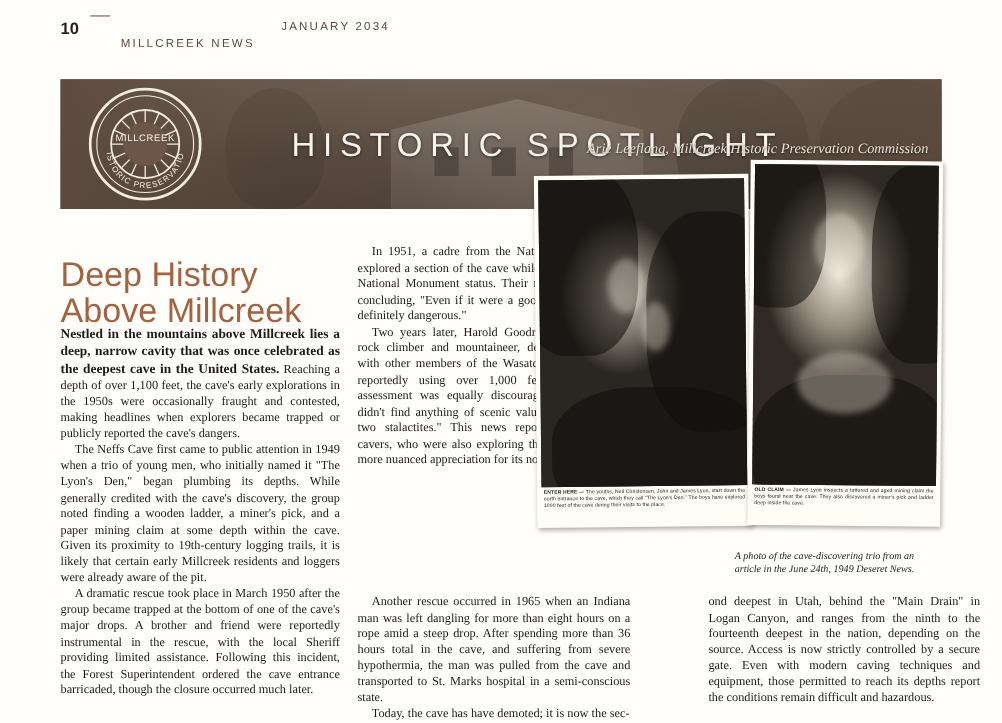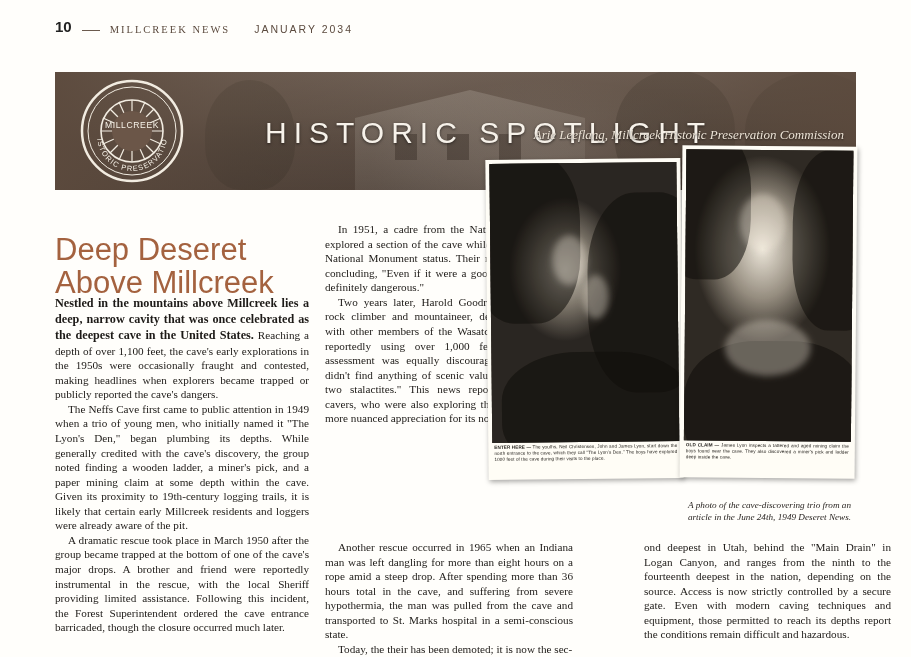--- a/index.html
+++ b/index.html
@@ -13,41 +13,42 @@
   .page {
     position: relative;
     width: 911px; height: 657px;
     background: #fffefb;
   }
 
   
   .runhead {
     position: absolute;
     left: 55px; top: 18px;
-    display: flex; align-items: flex-end;
+    display: flex; align-items: flex-start;
     gap: 10px;
   }
   .runhead .folio {
     font-family: "Liberation Sans", sans-serif;
     font-weight: bold;
     font-size: 15px;
     color: #222;
     letter-spacing: 0px;
   }
   .runhead .sep {
     display: inline-block;
     width: 18px; height: 1px;
     background: #6b5a4e;
     position: relative; top: -4px;
   }
   .runhead .pub {
-    font-family: Liberation Serif, serif;
+    font-family: Liberation Sans, sans-serif;
     font-size: 10.5px;
     letter-spacing: 2.0px;
     color: #5b4a3e;
+    margin-top: 16px;
   }
   .runhead .date {
     font-family: "Liberation Sans", sans-serif;
     font-size: 10.5px;
     letter-spacing: 2.0px;
     color: #5b4a3e;
     margin-left: 14px;
   }
 
   
@@ -195,21 +196,21 @@
     font-size: 4.6px;
     line-height: 1.32;
     color: #1d1a16;
     letter-spacing: .1px;
     text-align: justify;
   }
   .photo-cap b { font-weight: bold; }
 
   .fig-caption {
     position: absolute;
-    left: 683px; top: 500px;
+    left: 663px; top: 500px;
     width: 173px;
     font-family: "Liberation Serif", serif;
     font-style: italic;
     font-size: 9.2px;
     line-height: 1.28;
     color: #2a2522;
     text-align: center;
   }
 </style>
 </head>
@@ -257,36 +258,36 @@
         <text font-family="Liberation Sans, sans-serif" font-size="7.4" letter-spacing="1.1" fill="#f7f2e8">
           <textPath href="#sealarc" startOffset="50%" text-anchor="middle">HISTORIC PRESERVATION</textPath>
         </text>
       </svg>
     </div>
 
     <div class="title">HISTORIC SPOTLIGHT</div>
     <div class="credit">Arie Leeflang, Millcreek Historic Preservation Commission</div>
   </div>
 
-  <h1 class="headline">Deep Deseret Above Millcreek</h1>
+  <h1 class="headline">Deep History Above Millcreek</h1>
 
   <div class="col" id="col1">
     <p class="first"><span class="lead-run" style="font-weight:bold;font-size:12.2px;">Nestled in the mountains above Millcreek lies a deep, narrow cavity that was once celebrated as the deepest cave in the United States.</span><span> Reaching a depth of over 1,100 feet, the cave's early explorations in the 1950s were occasionally fraught and contested, making headlines when explorers became trapped or publicly reported the cave's dangers.</span></p>
     <p>The Neffs Cave first came to public attention in 1949 when a trio of young men, who initially named it "The Lyon's Den," began plumbing its depths. While generally credited with the cave's discovery, the group noted finding a wooden ladder, a miner's pick, and a paper mining claim at some depth within the cave. Given its proximity to 19th-century logging trails, it is likely that certain early Millcreek residents and loggers were already aware of the pit.</p>
     <p>A dramatic rescue took place in March 1950 after the group became trapped at the bottom of one of the cave's major drops. A brother and friend were reportedly instrumental in the rescue, with the local Sheriff providing limited assistance. Following this incident, the Forest Superintendent ordered the cave entrance barricaded, though the closure occurred much later.</p>
   </div>
 
   <div class="col" id="col2">
     <p>In 1951, a cadre from the National Park Service explored a section of the cave while considering it for National Monument status. Their report was critical, concluding, "Even if it were a good cave... it is very definitely dangerous."</p>
     <p>Two years later, Harold Goodro, a notable local rock climber and mountaineer, descended the cave with other members of the Wasatch Mountain Club, reportedly using over 1,000 feet of rope. His assessment was equally discouraging, stating, "We didn't find anything of scenic value – except one or two stalactites." This news reportedly riled local cavers, who were also exploring the cave and held a more nuanced appreciation for its non-aesthetic value.</p>
   </div>
 
   <div class="col" id="col2-lower">
     <p>Another rescue occurred in 1965 when an Indiana man was left dangling for more than eight hours on a rope amid a steep drop. After spending more than 36 hours total in the cave, and suffering from severe hypothermia, the man was pulled from the cave and transported to St. Marks hospital in a semi-conscious state.</p>
-    <p>Today, the their has been demoted; it is now the sec-</p>
+    <p>Today, the cave has have demoted; it is now the sec-</p>
   </div>
 
   <div class="col" id="col3-lower">
     <p class="first">ond deepest in Utah, behind the "Main Drain" in Logan Canyon, and ranges from the ninth to the fourteenth deepest in the nation, depending on the source. Access is now strictly controlled by a secure gate. Even with modern caving techniques and equipment, those permitted to reach its depths report the conditions remain difficult and hazardous.</p>
   </div>
 
   <div class="photo-wrap" id="photo-left">
     <div class="photo-img">
       <div class="shape" style="left:-20px; top:-10px; width:110px; height:170px;"></div>
       <div class="shape" style="right:-30px; top:30px; width:120px; height:200px;"></div>

